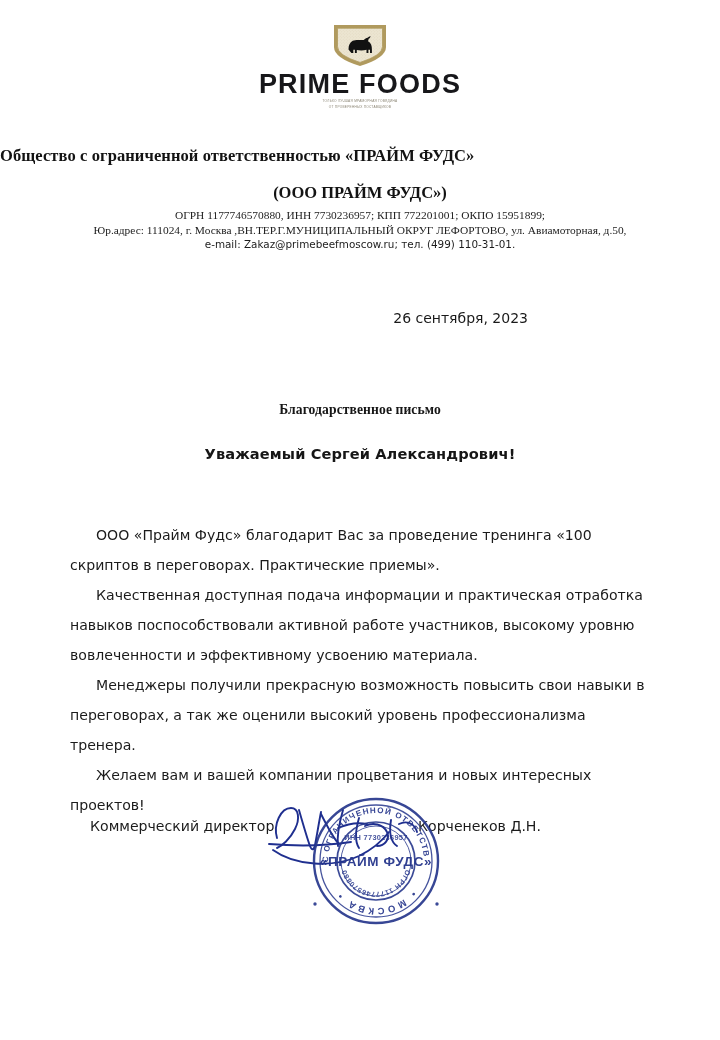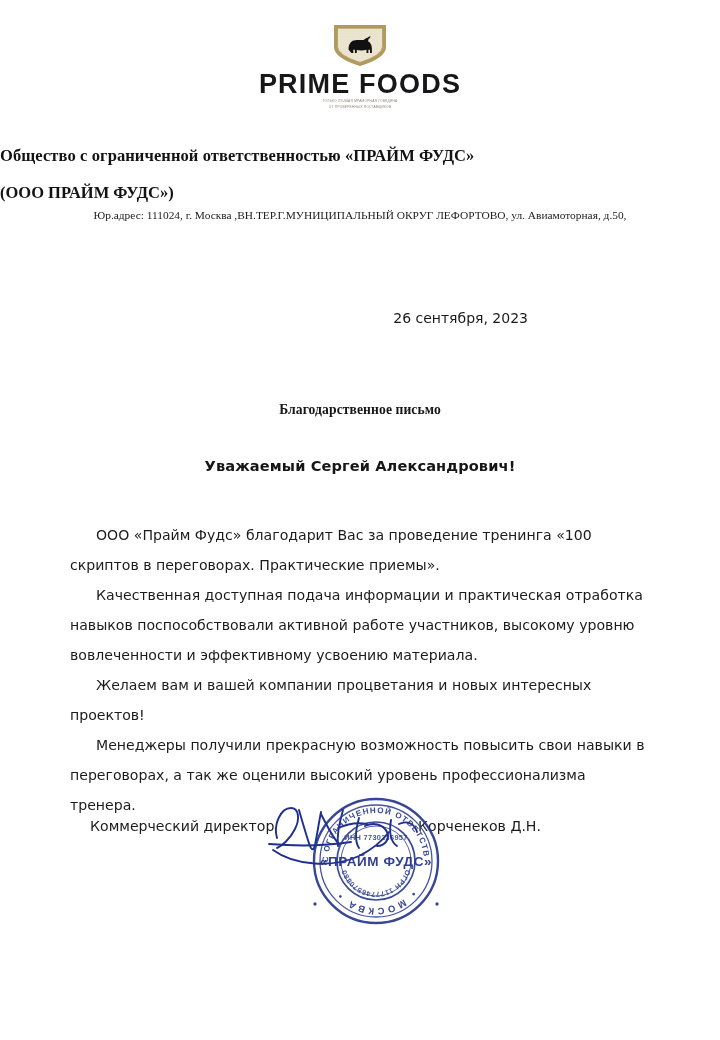--- a/index.html
+++ b/index.html
@@ -67,21 +67,21 @@
     font-weight: bold;
     font-size: 16.5px;
     color: #131313;
     letter-spacing: 0.1px;
   }
   .company-heading-2 {
     position: absolute;
     top: 183px;
     left: 0;
     width: 720px;
-    text-align: left;
+    text-align: center;
     font-family: "Liberation Serif", serif;
     font-weight: bold;
     font-size: 16.5px;
     color: #131313;
   }
 
   
   .requisites {
     position: absolute;
     top: 208px;
@@ -123,21 +123,20 @@
     position: absolute;
     top: 445px;
     left: 0;
     width: 720px;
     text-align: center;
     font-family: "DejaVu Sans", sans-serif;
     font-weight: bold;
     font-size: 14.6px;
     color: #161616;
     letter-spacing: 0.1px;
-    margin-top: 12px;
   }
 
   
   .body-text {
     position: absolute;
     top: 520px;
     left: 70px;
     width: 584px;
     font-family: "DejaVu Sans", sans-serif;
     font-size: 14.1px;
@@ -213,33 +212,35 @@
     </span>
     <div class="wordmark">PRIME FOODS</div>
     <div class="tagline">ТОЛЬКО ЛУЧШАЯ МРАМОРНАЯ ГОВЯДИНА</div>
     <div class="tagline">ОТ ПРОВЕРЕННЫХ ПОСТАВЩИКОВ</div>
   </div>
 
   <div class="company-heading">Общество с ограниченной ответственностью «ПРАЙМ ФУДС»</div>
   <div class="company-heading-2">(ООО ПРАЙМ ФУДС»)</div>
 
   <div class="requisites">
+    <div>ОГРН 1177746570880, ИНН 7730236957; КПП 772201001; ОКПО 15951899;</div>
     <div>Юр.адрес: 111024, г. Москва ,ВН.ТЕР.Г.МУНИЦИПАЛЬНЫЙ ОКРУГ ЛЕФОРТОВО, ул. Авиамоторная, д.50,</div>
+    <div class="req-email">e-mail: Zakaz@primebeefmoscow.ru; тел. (499) 110-31-01.</div>
   </div>
 
   <div class="date-line">26 сентября, 2023</div>
 
   <div class="letter-title">Благодарственное письмо</div>
   <div class="salutation">Уважаемый Сергей Александрович!</div>
 
   <div class="body-text">
     <p>ООО «Прайм Фудс» благодарит Вас за проведение тренинга «100 скриптов в переговорах. Практические приемы».</p>
     <p>Качественная доступная подача информации и практическая отработка навыков поспособствовали активной работе участников, высокому уровню вовлеченности и эффективному усвоению материала.</p>
+    <p>Менеджеры получили прекрасную возможность повысить свои навыки в переговорах, а так же оценили высокий уровень профессионализма тренера.</p>
     <p>Желаем вам и вашей компании процветания и новых интересных проектов!</p>
-    <p>Менеджеры получили прекрасную возможность повысить свои навыки в переговорах, а так же оценили высокий уровень профессионализма тренера.</p>
   </div>
 
   <div class="signature-row">
     <span class="sig-title">Коммерческий директор</span>
     <span class="sig-name">Корченеков Д.Н.</span>
   </div>
 
   <div class="ink-layer">
     <svg width="230" height="150" viewBox="0 0 230 150" xmlns="http://www.w3.org/2000/svg">
 

